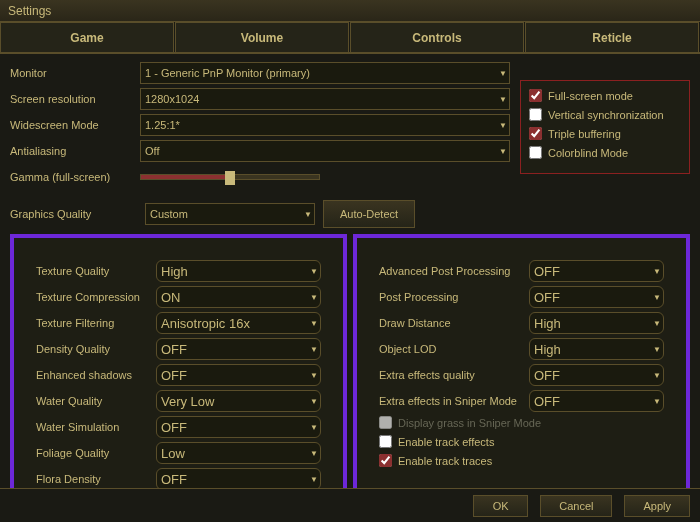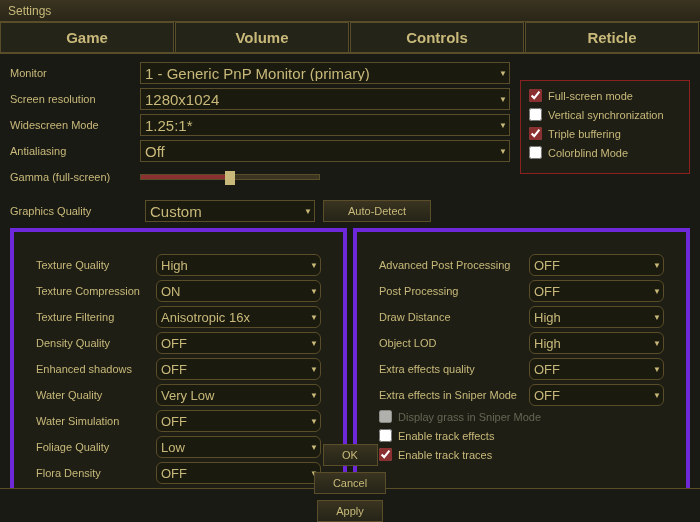--- a/index.html
+++ b/index.html
@@ -29,21 +29,21 @@
     .tab {
       flex: 1;
       display: flex;
       align-items: center;
       justify-content: center;
       cursor: pointer;
       border: 1px solid #5a4e2a;
       border-bottom: none;
       background: #252418;
       color: #c8b97a;
-      font-size: 15px;
+      font-size: 12px;
       font-weight: bold;
       margin-right: 1px;
     }
     .tab.active {
       background: #3a3420;
       border-top: 2px solid #c8b97a;
       color: #fff;
     }
     .content {
       padding: 8px 10px;
@@ -92,21 +92,21 @@
       font-size: 8px;
       color: #c8b97a;
       pointer-events: none;
     }
     .dropdown-wrapper select {
       width: 100%;
       background: #1a1a0e;
       color: #c8b97a;
       border: 1px solid #5a4e2a;
       padding: 2px 18px 2px 4px;
-      font-size: 15px;
+      font-size: 11px;
       height: 22px;
       appearance: none;
       -webkit-appearance: none;
       cursor: pointer;
     }
     .slider-container {
       display: flex;
       align-items: center;
       width: 180px;
     }
@@ -162,24 +162,24 @@
       width: 110px;
     }
     .graphics-quality-dropdown {
       width: 170px;
       margin-left: 17px;
     }
     .auto-detect-btn {
       background: linear-gradient(180deg, #3a3420 0%, #252418 100%);
       border: 1px solid #5a4e2a;
       color: #c8b97a;
-      padding: 2px 24px;
-      font-size: 11px;
-      cursor: pointer;
-      height: 22px;
+      padding: 2px 16px;
+      font-size: 11px;
+      cursor: pointer;
+      height: 28px;
     }
     .quality-grid {
       display: flex;
       gap: 6px;
     }
     .quality-col {
       flex: 1;
       border: 4px solid #6d28d9;
       padding: 22px;
       background: #1e1e14;
@@ -197,22 +197,21 @@
       bottom: 0;
       left: 0;
       right: 0;
       height: 34px;
       background: #1a1a14;
       border-top: 1px solid #5a4e2a;
       display: flex;
       align-items: center;
       justify-content: flex-end;
       padding: 0 10px;
-      gap: 6px;
-      flex-direction: column;
+      gap: 12px;
     }
     .btn {
       background: linear-gradient(180deg, #3a3420 0%, #252418 100%);
       border: 1px solid #5a4e2a;
       color: #c8b97a;
       padding: 4px 18px;
       font-size: 11px;
       cursor: pointer;
       min-width: 55px;
     }

